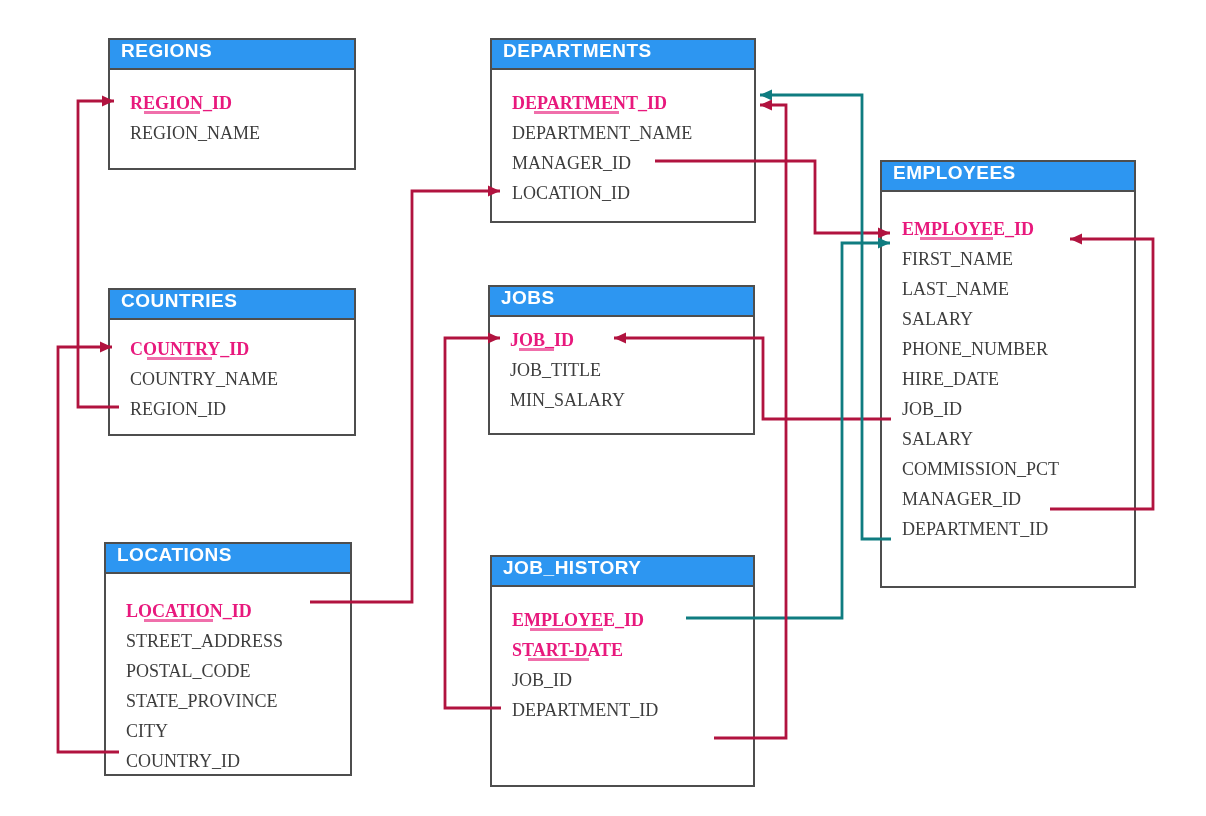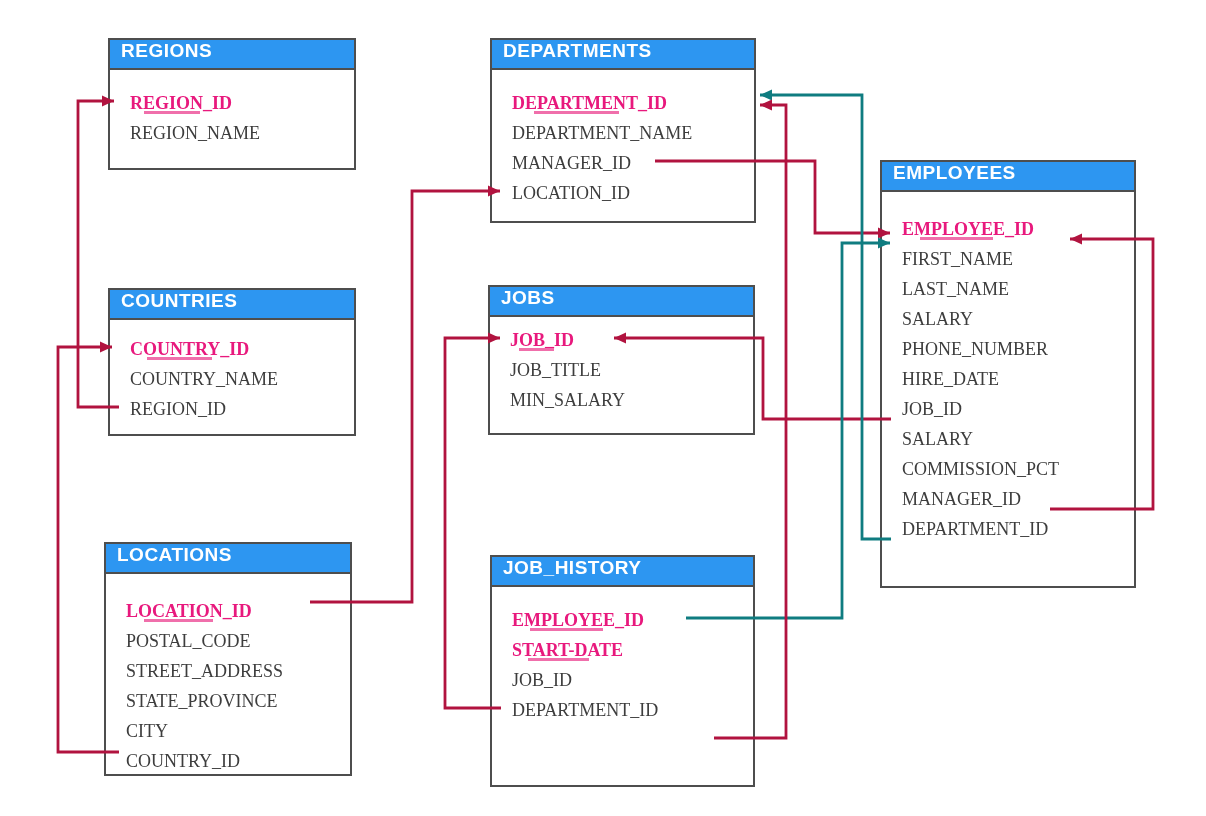--- a/index.html
+++ b/index.html
@@ -122,24 +122,24 @@
   </div>
     <div class="tbl" style="left: 104px; top: 535px; width: 248px; height: 234px; margin-top: 7px;">
     <div class="hdr">
       <span class="ht">LOCATIONS</span>
     </div>
     <div class="tb" style="padding-top: 22px;">
         <div class="row pk">
     <span class="fl">LOCATION_ID</span>
   </div>
         <div class="row">
+    <span class="fl">STREET_ADDRESS</span>
+  </div>
+        <div class="row">
     <span class="fl">POSTAL_CODE</span>
-  </div>
-        <div class="row">
-    <span class="fl">STREET_ADDRESS</span>
   </div>
         <div class="row">
     <span class="fl">STATE_PROVINCE</span>
   </div>
         <div class="row">
     <span class="fl">CITY</span>
   </div>
         <div class="row">
     <span class="fl">COUNTRY_ID</span>
   </div>

